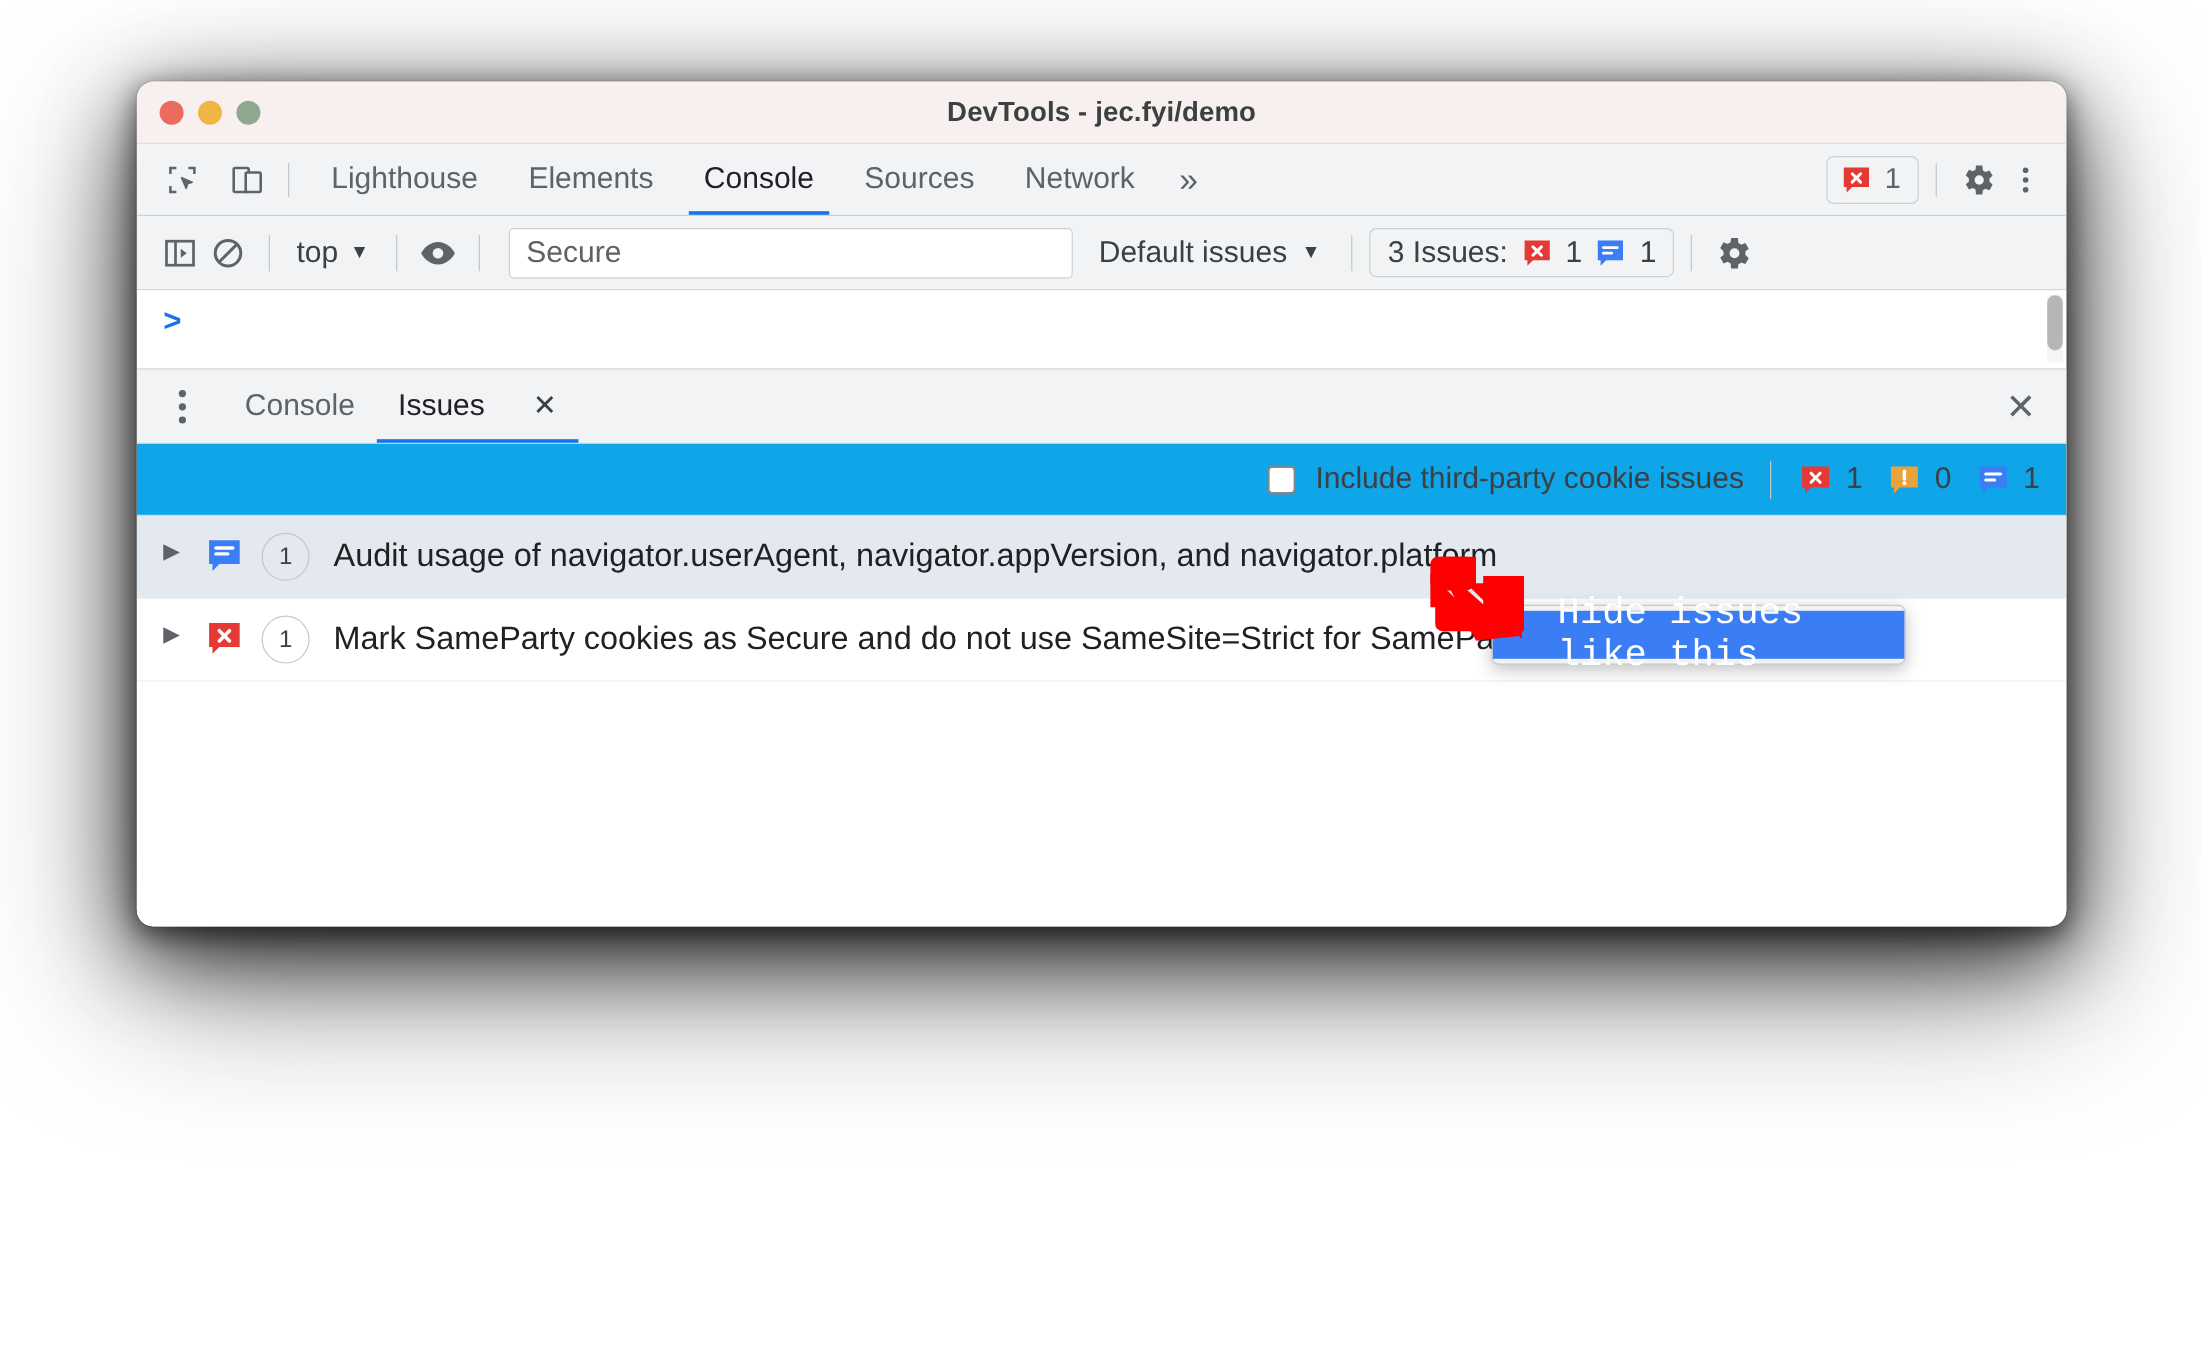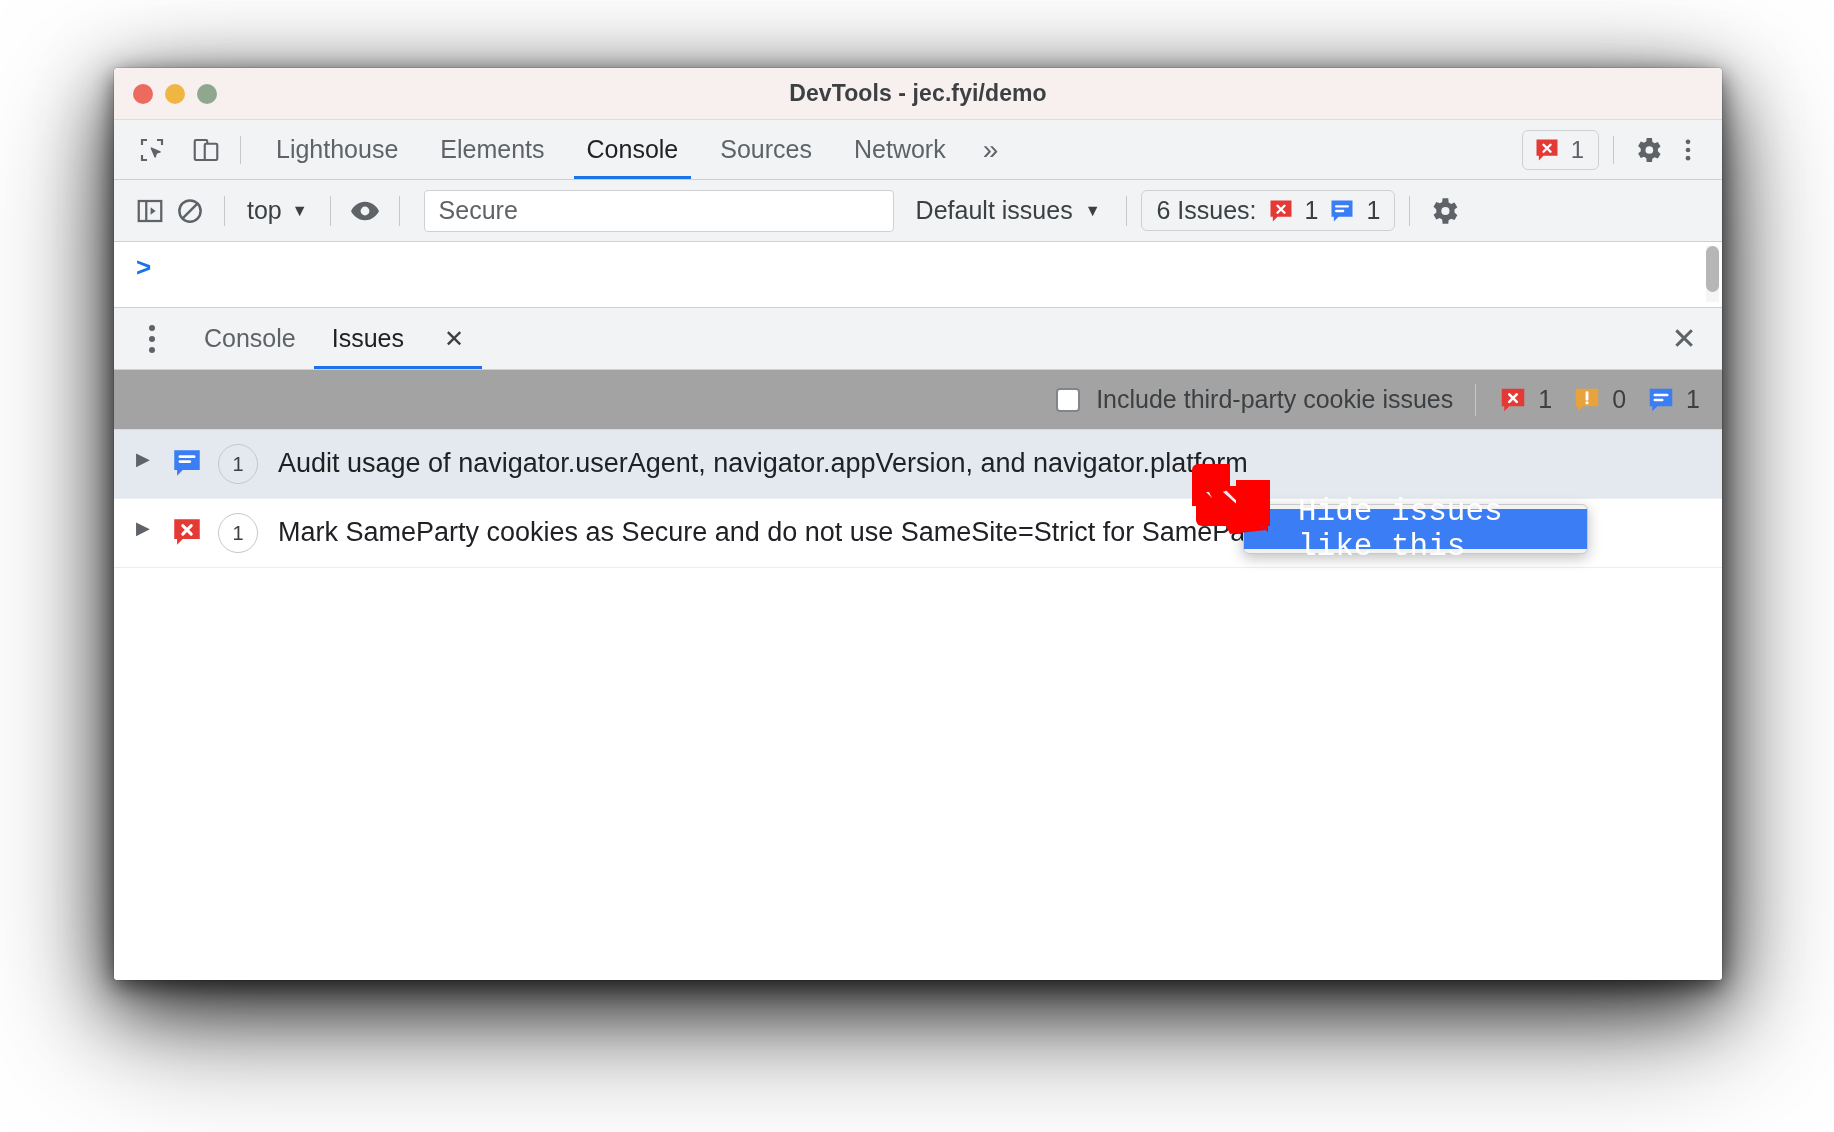--- a/index.html
+++ b/index.html
@@ -18,22 +18,22 @@
     height: 1132px;
     background: #ffffff;
   }
 
   
   .window {
     position: absolute;
     left: 114px;
     top: 68px;
     width: 1608px;
-    height: 912px;
-    border-radius: 4px;
+    height: 704px;
+    border-radius: 14px;
     background: #ffffff;
     box-shadow:
       0 0 0 1px rgba(0,0,0,0.10),
       0 6px 22px rgba(0,0,0,0.55),
       0 22px 70px rgba(0,0,0,0.70),
       0 42px 130px rgba(0,0,0,0.55);
     overflow: hidden;
     display: flex;
     flex-direction: column;
   }
@@ -245,21 +245,21 @@
     margin-left: auto;
     width: 44px; height: 44px;
     display: flex; align-items: center; justify-content: center;
     font-size: 30px; color: #5f6368;
   }
 
   
   .issues-bar {
     height: 60px;
     flex: 0 0 60px;
-    background: #a3a3a3;
+    background: #0ea5e9;
     border-bottom: 1px solid #d6dade;
     display: flex;
     align-items: center;
     justify-content: flex-end;
     padding-right: 22px;
     gap: 0;
   }
   .cb-wrap { display: flex; align-items: center; gap: 16px; }
   .checkbox {
     width: 24px; height: 24px;
@@ -452,21 +452,21 @@
       <span class="tb-sep"></span>
       <div class="filter-input">
         <span class="ph">Secure</span>
       </div>
       <div class="levels">
         <span>Default issues</span>
         <span class="caret">▼</span>
       </div>
       <span class="tb-sep"></span>
       <div class="issues-pill">
-        <span class="lbl">6 Issues:</span>
+        <span class="lbl">3 Issues:</span>
         <svg width="28" height="28" viewBox="0 0 24 24">
           <path d="M3 3h18v14H9l-4 4v-4H3z" fill="#e53935"></path>
           <path d="M9 7.5l6 6M15 7.5l-6 6" stroke="#fff" stroke-width="2.1" stroke-linecap="round"></path>
         </svg>
         <span class="num">1</span>
         <svg width="28" height="28" viewBox="0 0 24 24">
           <path d="M3 3h18v14H9l-4 4v-4H3z" fill="#3a7df5"></path>
           <path d="M7 8h10M7 12h6" stroke="#fff" stroke-width="2" stroke-linecap="round"></path>
         </svg>
         <span class="num">1</span>

